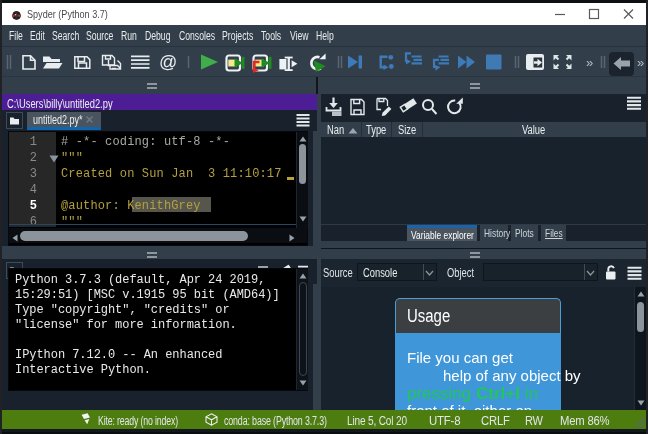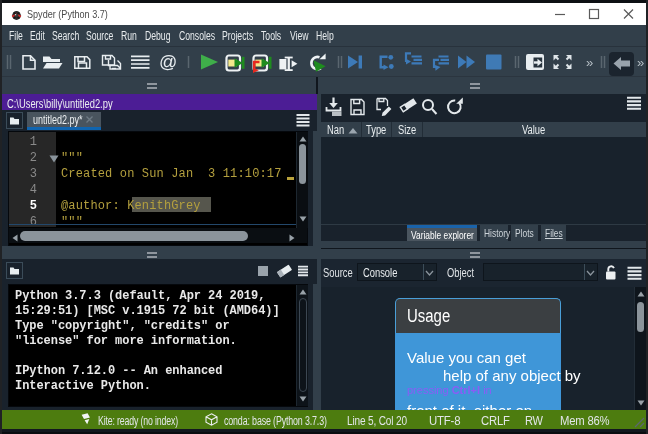--- a/index.html
+++ b/index.html
@@ -17,21 +17,21 @@
   .handle{position:absolute;width:10px;height:2px;border-top:2px solid #8f969e;border-bottom:2px solid #8f969e;}
   
   #pathbar{left:2px;top:94px;width:315px;height:16px;background:#4c1d95;}
   #edtabs{left:2px;top:110px;width:315px;height:21px;background:#19222c;}
   #editor{left:8px;top:131px;width:300px;height:115px;background:#000000;border:1px solid #05080c;box-sizing:border-box;}
   #gutter{left:0px;top:0px;width:47px;height:95px;background:#272727;}
   .lnum{position:absolute;width:28px;text-align:right;font-family:"Liberation Mono",monospace;font-size:12px;color:#8a8a8a;}
   .cl{position:absolute;left:52px;font-family:"Liberation Mono",monospace;font-size:12px;letter-spacing:0.15px;white-space:pre;color:#b4a03e;}
   
   #ctabs{left:2px;top:259px;width:315px;height:25px;background:#19222c;}
-  #console{left:8px;top:284px;width:300px;height:123px;background:#000000;border:1px solid #05080c;box-sizing:border-box;font-weight:bold;}
+  #console{left:8px;top:268px;width:300px;height:123px;background:#000000;border:1px solid #05080c;box-sizing:border-box;}
   .con{position:absolute;left:6px;font-family:"Liberation Mono",monospace;font-size:12px;letter-spacing:-0.05px;white-space:pre;color:#e9e9e9;}
   
   #vetool{left:321px;top:94px;width:325px;height:28px;background:#19222c;}
   #vehead{left:321px;top:122px;width:325px;height:15px;background:#323f4a;}
   #vebody{left:321px;top:137px;width:325px;height:88px;background:#18222c;}
   #vetabs{left:321px;top:225px;width:325px;height:16px;background:#19222c;}
   .vtab{position:absolute;top:0;height:16px;line-height:16px;font-size:11px;color:#cdd4d9;background:#323f4a;padding:0 4px;box-sizing:border-box;text-align:right;}
   #helphead{left:321px;top:259px;width:325px;height:28px;background:#1b2530;}
   #helpbody{left:321px;top:287px;width:325px;height:123px;background:#18222c;overflow:hidden;}
   .dd{position:absolute;height:18px;background:#18222b;border:1px solid #0e151c;box-sizing:border-box;}
@@ -238,20 +238,21 @@
     <div class="abs" id="gutter"></div>
     <div class="lnum" style="top:3px">1</div>
     <div class="lnum" style="top:19px">2</div>
     <div class="lnum" style="top:35px">3</div>
     <div class="lnum" style="top:51px">4</div>
     <div class="lnum" style="top:67px;color:#ffffff;font-weight:bold">5</div>
     <div class="lnum" style="top:83px">6</div>
     <svg class="abs" style="left:40px;top:23px" width="10" height="8">
         <path d="M0.5 0.5 h9 l-4.5 7 z" fill="#8a949c"></path>
       </svg>
+    <div class="cl" style="top:3px;color:#a9a9a4"># -*- coding: utf-8 -*-</div>
     <div class="cl" style="top:19px">"""</div>
     <div class="cl" style="top:35px">Created on Sun Jan  3 11:10:17</div>
     <div class="abs" style="left:123px;top:65px;width:79px;height:15px;background:#56564d;"></div>
     <div class="cl" style="top:67px">@author: KenithGrey</div>
     <div class="cl" style="top:83px">"""</div>
     <div class="abs" style="left:0px;top:92px;width:288px;height:1px;background:#23486b;"></div>
 
     <div class="abs" style="left:287px;top:0;width:11px;height:96px;background:#0a0e12;border-left:1px solid #1d2730;">
       <svg class="abs" style="left:1px;top:3px" width="10" height="8">
           <path d="M5 1.5 L8.5 6.5 H1.5 z" fill="#98a1a8"></path>
@@ -285,21 +286,21 @@
         <rect x="1.5" y="3.8" width="14" height="6.4" rx="0.8" fill="#e8edf0"></rect>
         <rect x="1.5" y="3.8" width="4.6" height="6.4" fill="#aab2b9"></rect>
       </g>
     </svg>
     <svg class="abs" style="left:295px;top:6px" width="12" height="12">
         <path d="M1 1.6 h10 M1 4.5 h10 M1 7.4 h10 M1 10.3 h10" stroke="#e2e7ea" stroke-width="1.9"></path>
       </svg>
   </div>
   <div class="abs" id="console">
     <div class="con" style="top:4px">Python 3.7.3 (default, Apr 24 2019,</div>
-    <div class="con" style="top:19px">15:29:51) [MSC v.1915 72 bit (AMD64)]</div>
+    <div class="con" style="top:19px">15:29:51) [MSC v.1915 95 bit (AMD64)]</div>
     <div class="con" style="top:34px">Type "copyright", "credits" or</div>
     <div class="con" style="top:49px">"license" for more information.</div>
     <div class="con" style="top:79px">IPython 7.12.0 -- An enhanced</div>
     <div class="con" style="top:94px">Interactive Python.</div>
     <div class="abs" style="left:287px;top:0;width:11px;height:121px;background:#0d1319;border-left:1px solid #1d2730;">
       <svg class="abs" style="left:1px;top:3px" width="10" height="8">
           <path d="M5 1.5 L8.5 6.5 H1.5 z" fill="#98a1a8"></path>
         </svg>
       <div class="abs" style="left:1.5px;top:13px;width:6px;height:92px;border:1px solid #3c4752;border-radius:4px;"></div>
       <svg class="abs" style="left:1px;top:110px" width="10" height="8">
@@ -397,23 +398,23 @@
       <path d="M4.3 7.5 V5.4 A2.9 2.9 0 0 1 9.9 4.2" fill="none" stroke="#eceff1" stroke-width="1.9"></path>
     </svg>
     <svg class="abs" style="left:306px;top:7px" width="15" height="15">
         <path d="M0.5 1.7 h14 M0.5 5.4 h14 M0.5 9.1 h14 M0.5 12.8 h14" stroke="#e2e7ea" stroke-width="2.1"></path>
       </svg>
   </div>
   <div class="abs" id="helpbody">
     <div class="abs" style="left:74px;top:11px;width:164px;height:35px;background:#3b3f42;border:1px solid #4a9fd8;border-bottom:none;border-radius:5px 5px 0 0;"></div>
     <div class="abs" style="left:74px;top:46px;width:166px;height:77px;background:#3f96d8;"></div>
     <div class="abs" style="left:86px;top:19px;font-size:18px;color:#ffffff;transform:scaleX(0.83);transform-origin:0 50%;">Usage</div>
-    <div class="abs" style="left:86px;top:62px;font-size:15px;color:#ffffff;white-space:nowrap;">Value you can get</div>
+    <div class="abs" style="left:86px;top:62px;font-size:15px;color:#ffffff;white-space:nowrap;">File you can get</div>
     <div class="abs" style="left:86px;top:79.5px;font-size:15px;color:#ffffff;white-space:nowrap;margin-left:36px;">help of any object by</div>
-    <div class="abs" style="left:86px;top:97px;font-size:11px;color:#8b5cf6;white-space:nowrap;">pressing <b>Ctrl+I</b> in</div>
+    <div class="abs" style="left:86px;top:97px;font-size:17px;color:#22c55e;white-space:nowrap;">pressing <b>Ctrl+I</b> in</div>
     <div class="abs" style="left:86px;top:114.5px;font-size:15px;color:#ffffff;white-space:nowrap;">front of it, either on</div>
 
     <div class="abs" style="left:313px;top:0;width:11px;height:123px;background:#0e151c;border-left:1px solid #222d37;">
       <svg class="abs" style="left:1px;top:3px" width="10" height="8">
           <path d="M5 1.5 L8.5 6.5 H1.5 z" fill="#98a1a8"></path>
         </svg>
       <div class="abs" style="left:1.5px;top:15px;width:7px;height:30px;background:#8b949b;border-radius:3.5px;"></div>
       <svg class="abs" style="left:1px;top:112px" width="10" height="8">
           <path d="M5 6.5 L8.5 1.5 H1.5 z" fill="#98a1a8"></path>
         </svg>

